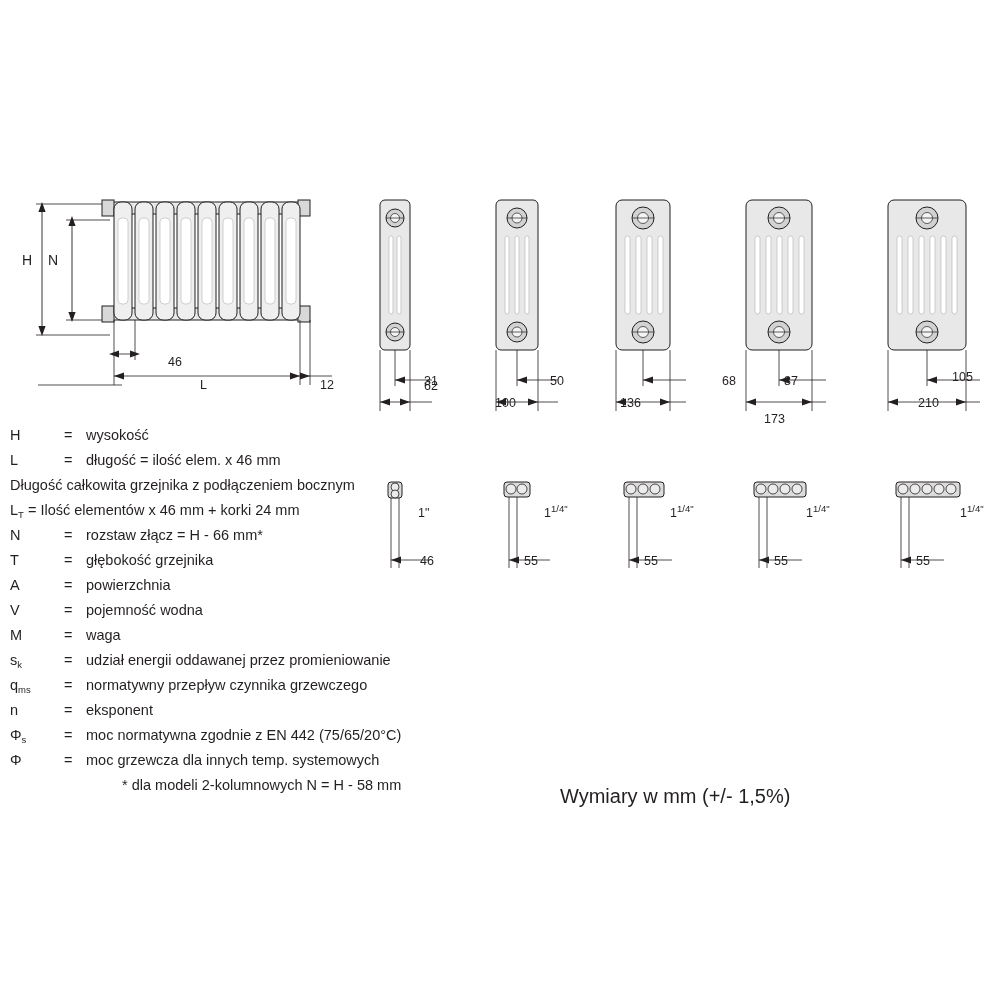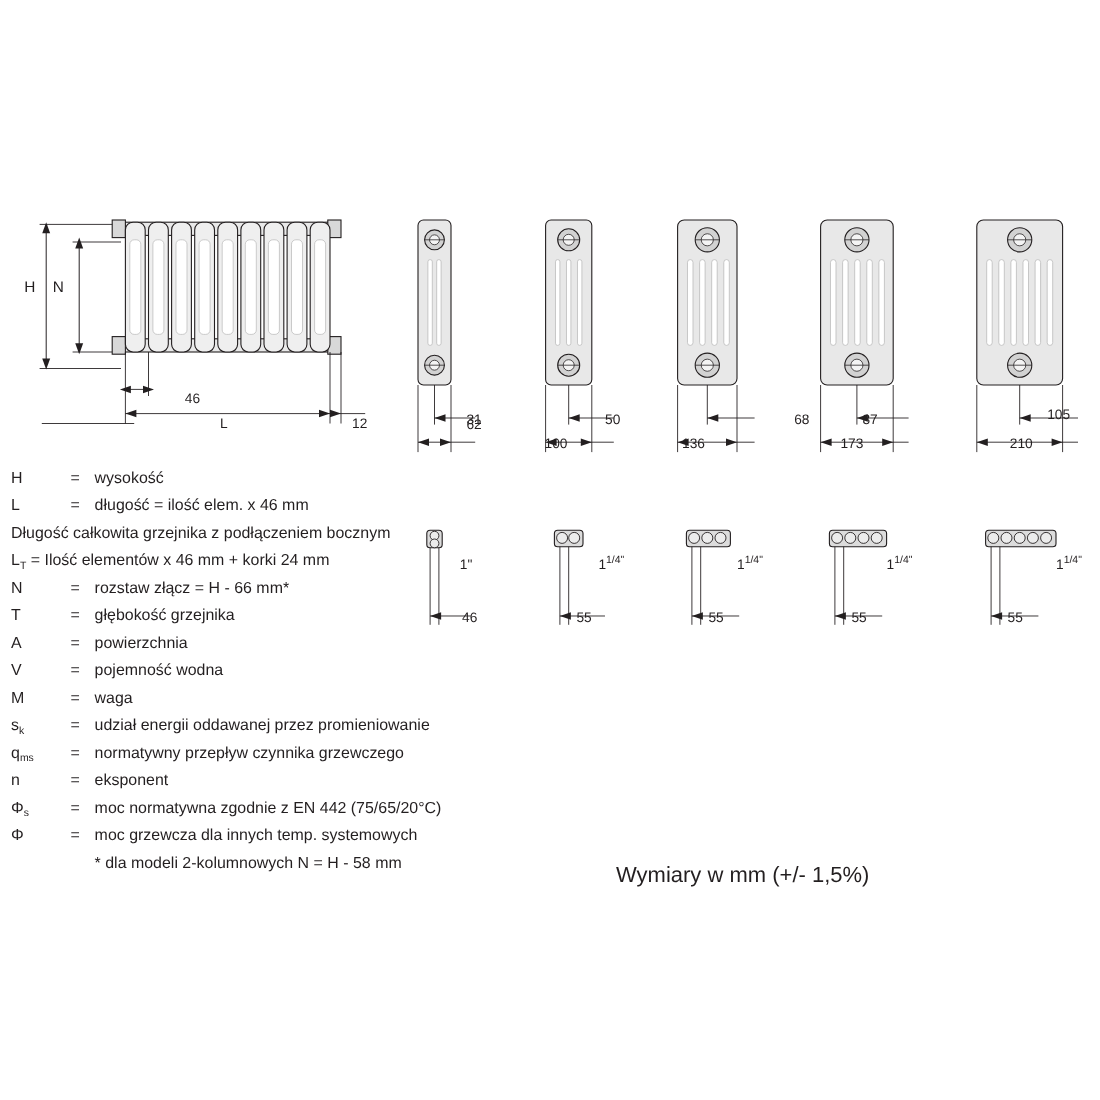--- a/index.html
+++ b/index.html
@@ -46,21 +46,21 @@
     flex: 0 0 22px;
   }
   .legend-txt {
     flex: 1 1 auto;
   }
   .legend-full {
     margin-bottom: 10.5px;
     white-space: nowrap;
   }
   .legend-indent {
-    margin-left: 76px;
+    margin-left: 112px;
     margin-bottom: 0;
     white-space: nowrap;
   }
   sub { font-size: 9.5px; vertical-align: baseline; position: relative; top: 3px; }
   sup { font-size: 9.5px; vertical-align: baseline; position: relative; top: -5px; }
 
   .footnote {
     position: absolute;
     left: 560px;
     top: 785px;
@@ -275,21 +275,21 @@
         <line x1="74" y1="154" x2="74" y2="215"></line>
         <line x1="41" y1="154" x2="41" y2="190"></line>
         <line x1="41" y1="184" x2="88" y2="184"></line>
         <polygon points="41,184 51,180.6 51,187.4" fill="#231f20" stroke="none"></polygon>
         <line x1="8" y1="206" x2="88" y2="206"></line>
         <polygon points="8,206 18,202.6 18,209.4" fill="#231f20" stroke="none"></polygon>
         <polygon points="74,206 64,202.6 64,209.4" fill="#231f20" stroke="none"></polygon>
       </g>
     </svg>
     <div class="dimtxt" style="left:46px; top:178px;">87</div>
-    <div class="dimtxt" style="left:26px; top:200px;">173</div>
+    <div class="dimtxt" style="left:26px; top:216px;">173</div>
   </div>
 
   <div class="blk" style="left:880px; top:196px;">
     <svg width="120" height="230" viewBox="0 0 120 230">
       <g>
         <rect x="8" y="4" width="78" height="150" rx="6" fill="#e8e8e8" stroke="#231f20" stroke-width="1"></rect>
         <circle cx="47" cy="22" r="11" fill="#d2d2d2" stroke="#231f20" stroke-width="1"></circle>
         <circle cx="47" cy="22" r="5.5" fill="#f4f4f4" stroke="#231f20" stroke-width="0.7"></circle>
         <line x1="36" y1="22" x2="58" y2="22" stroke="#231f20" stroke-width="0.7"></line>
         <circle cx="47" cy="136" r="11" fill="#d2d2d2" stroke="#231f20" stroke-width="1"></circle>

